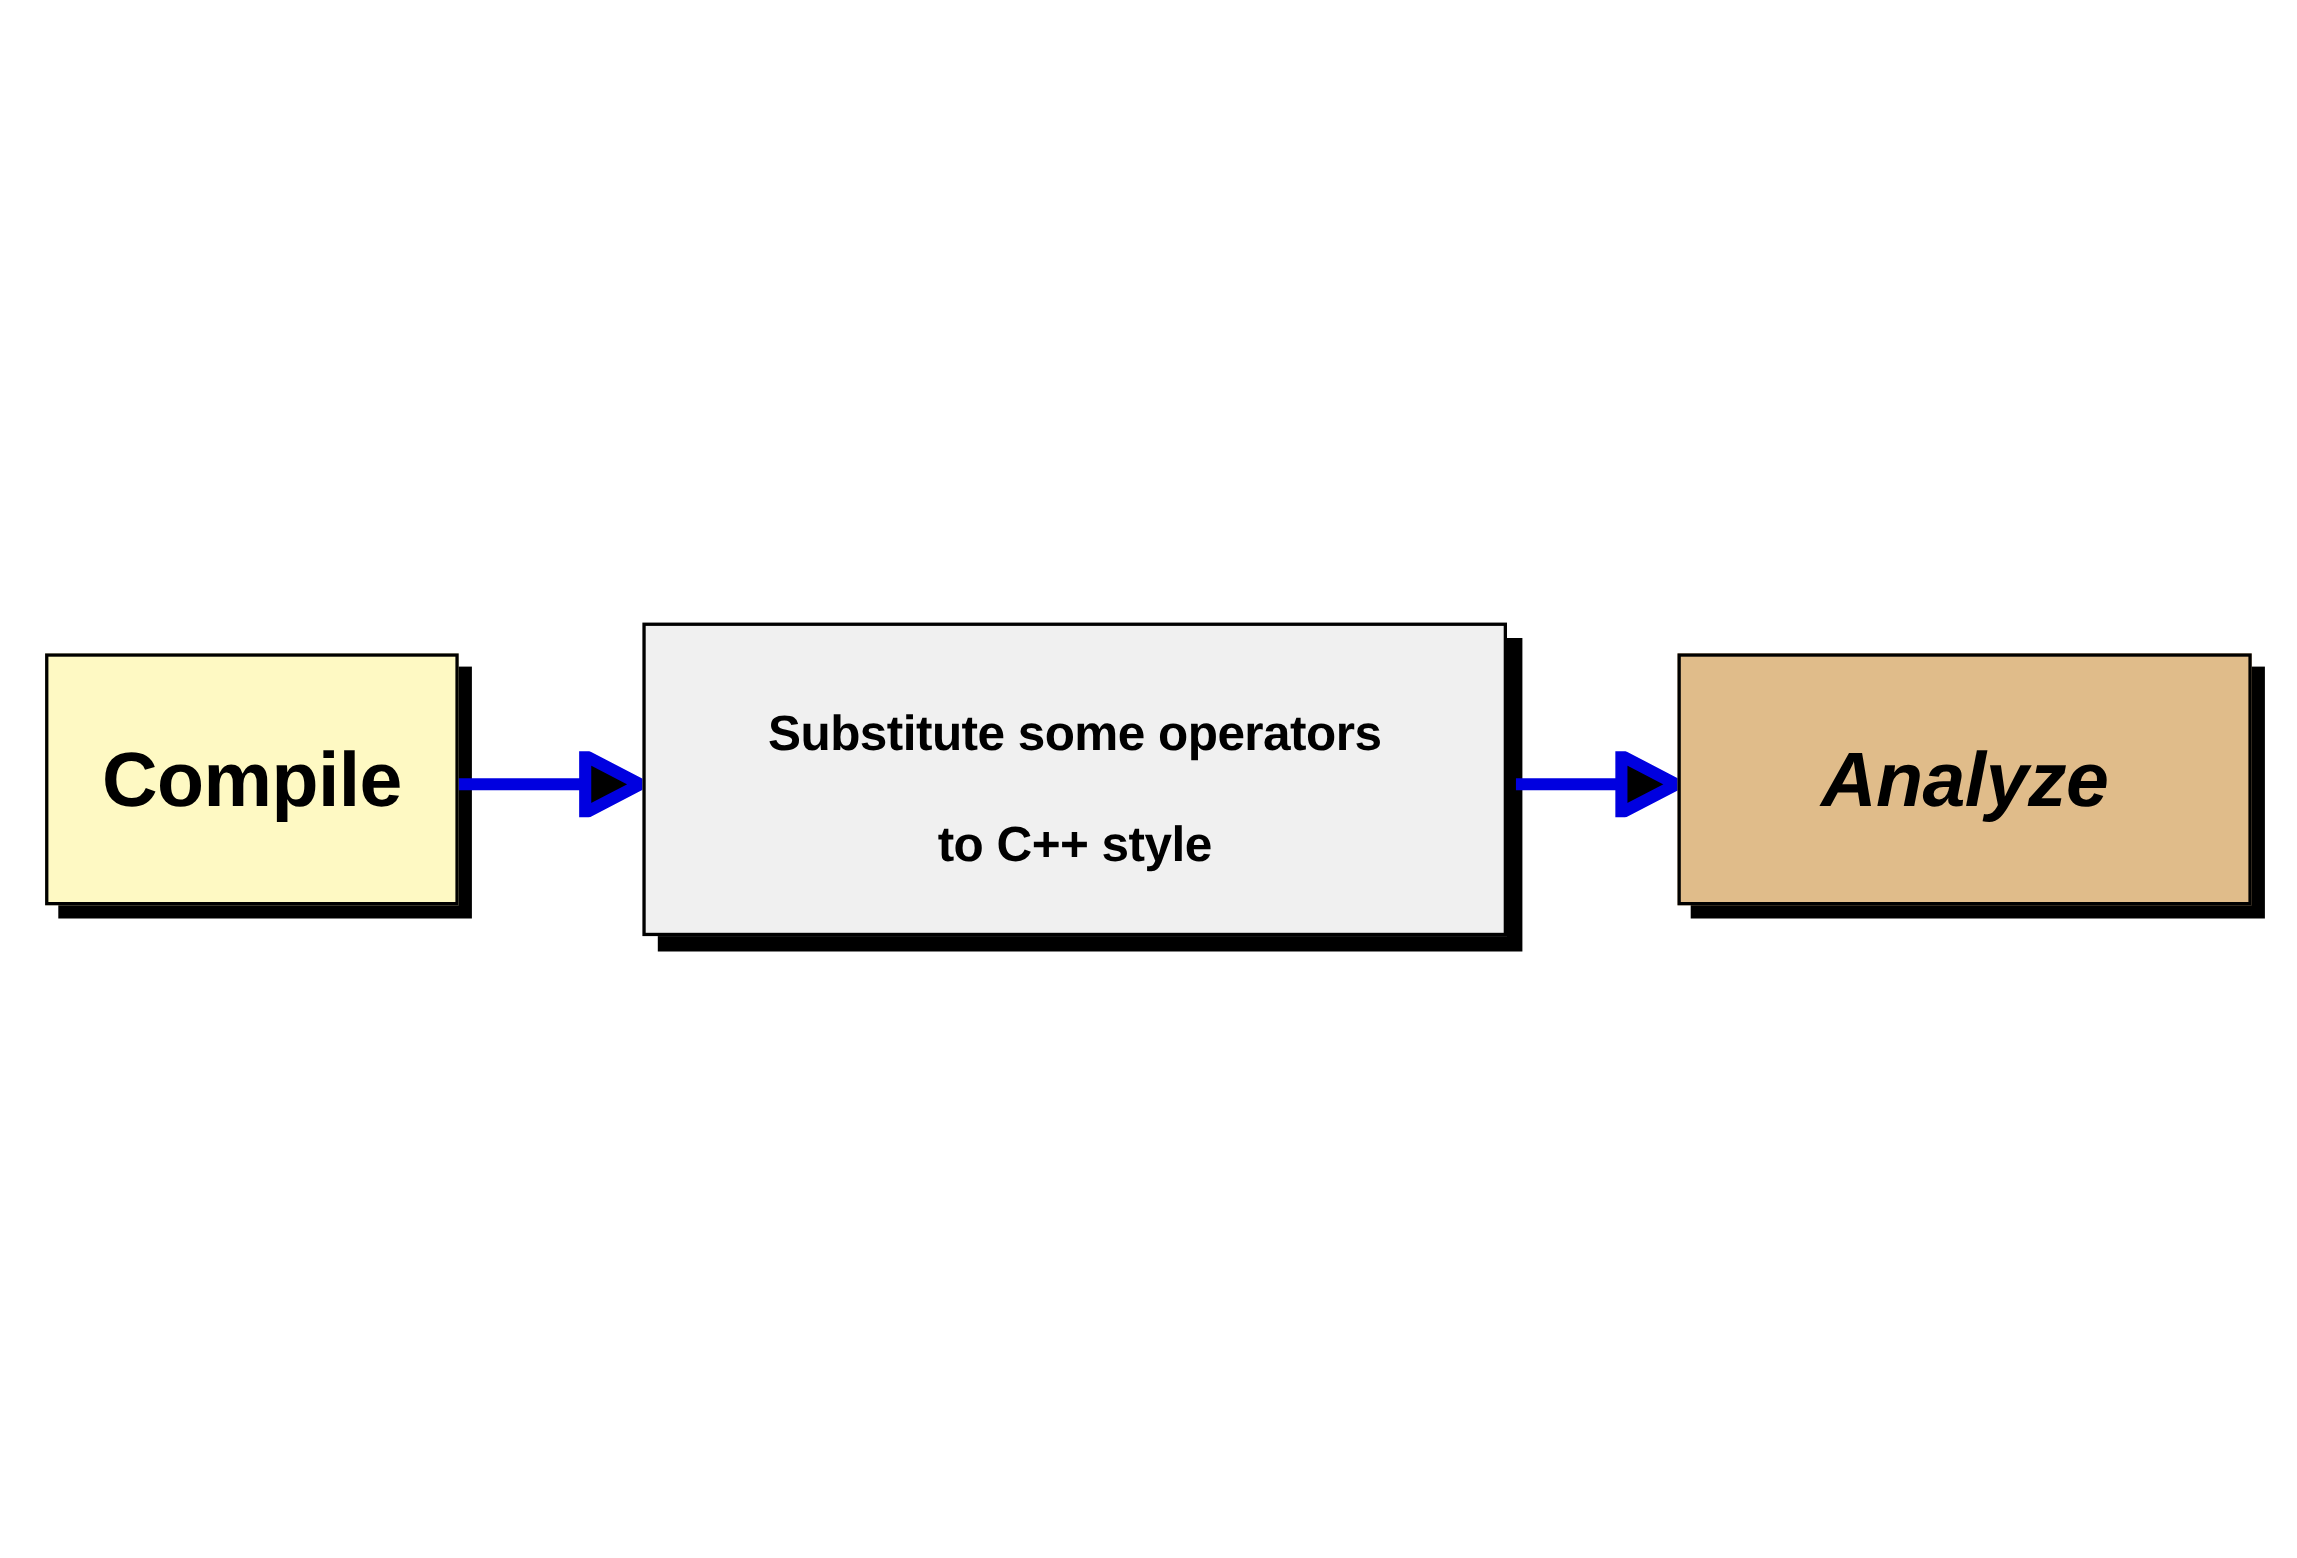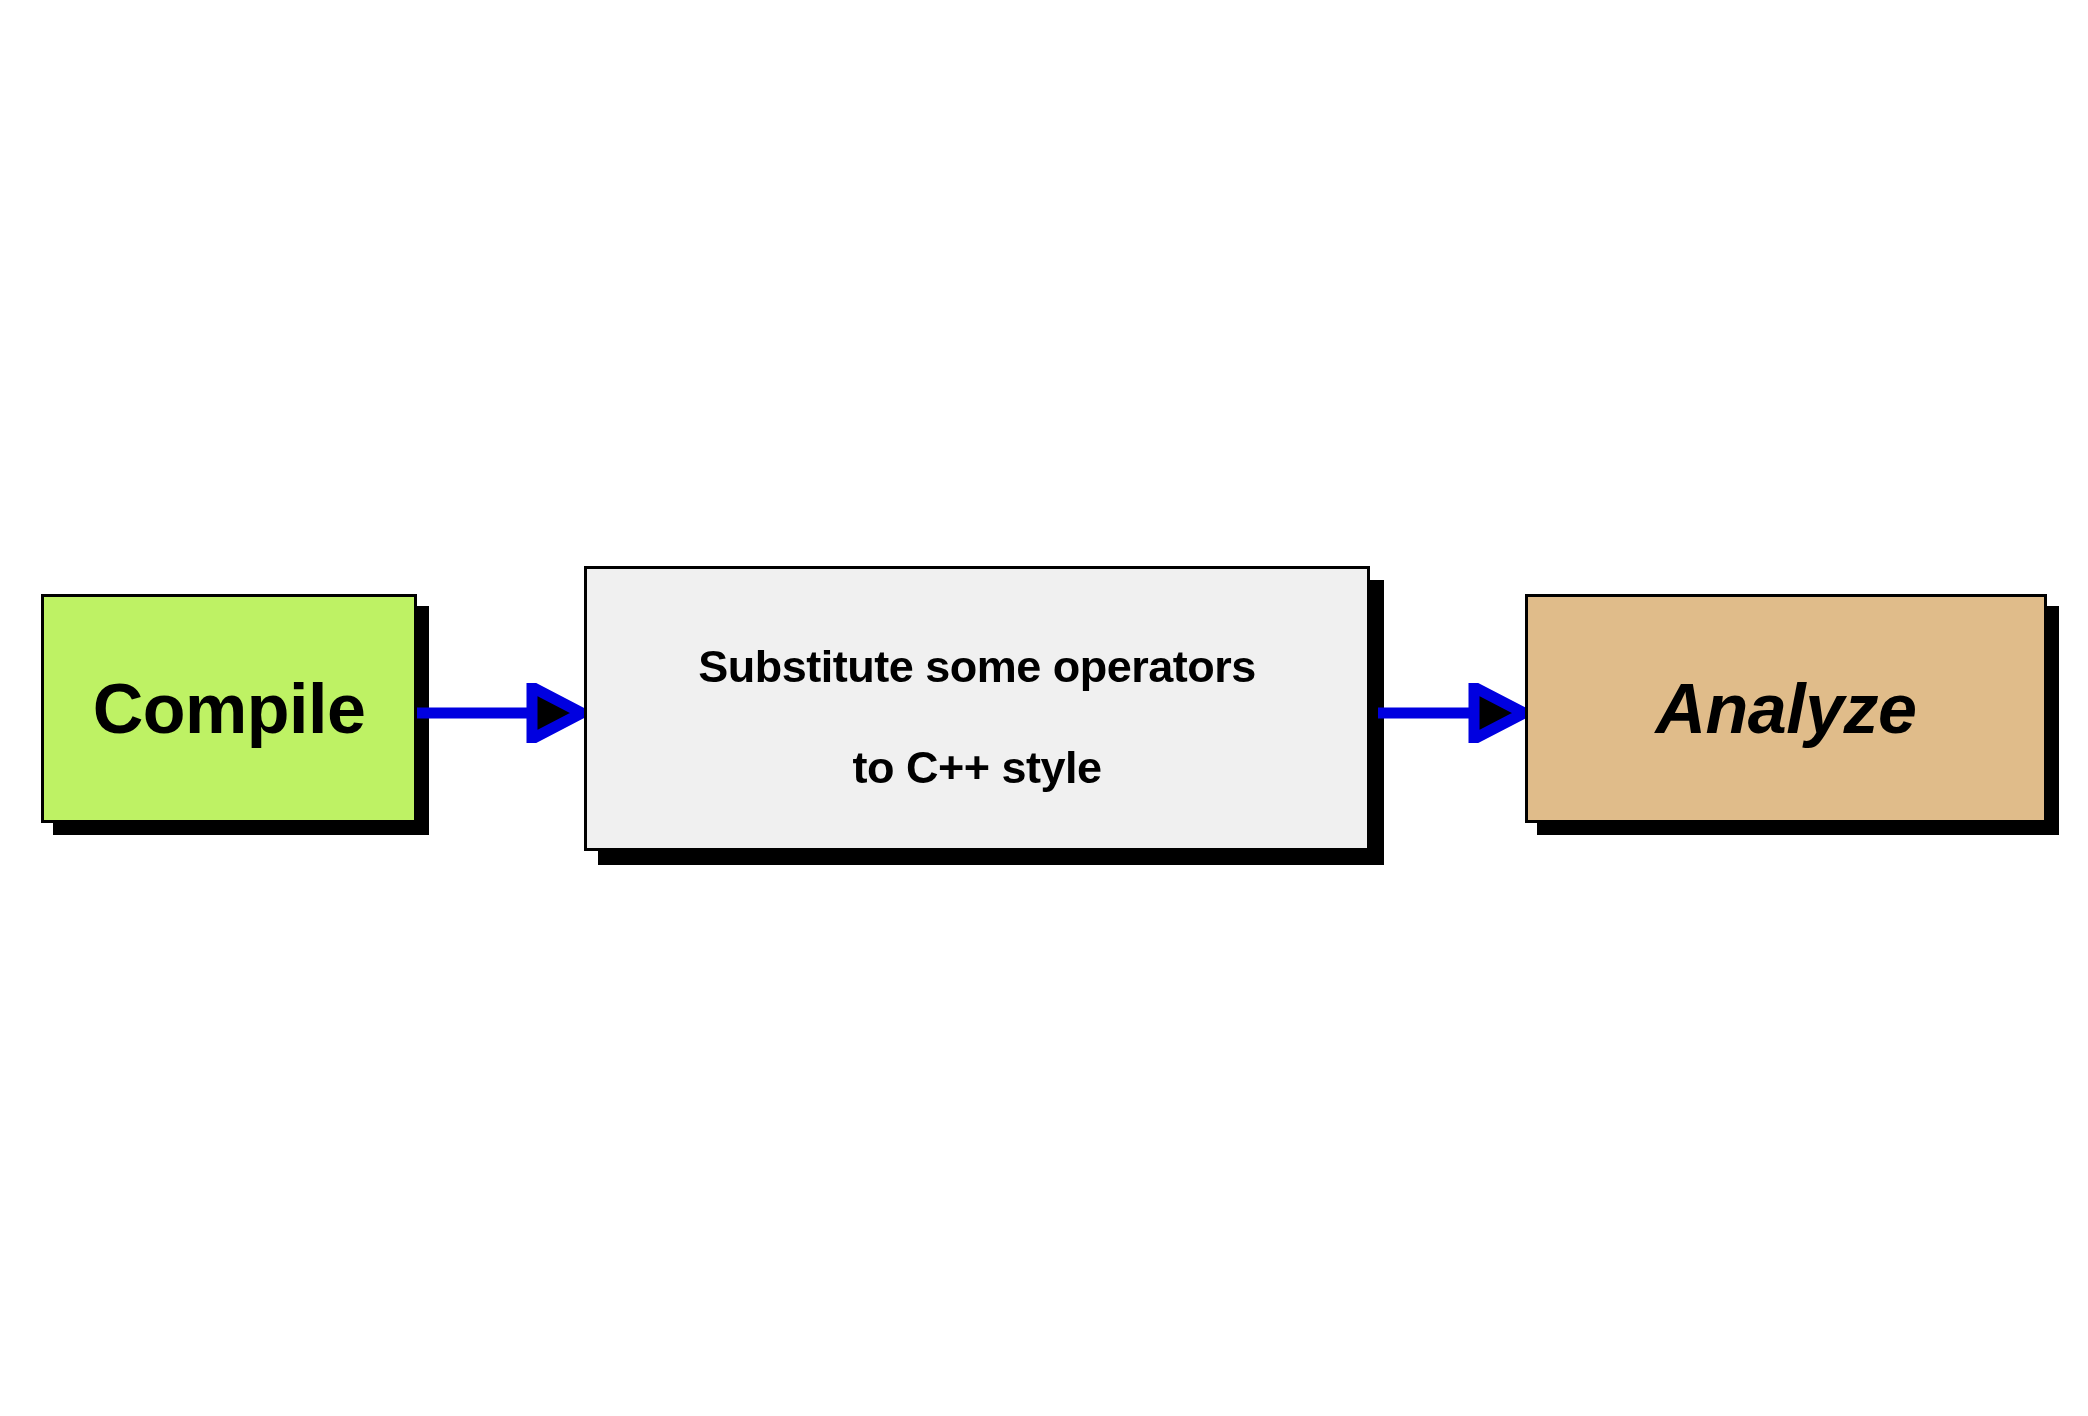--- a/index.html
+++ b/index.html
@@ -67,21 +67,21 @@
     width: 376px;
     height: 229px;
   }
   #node-compile .shadow {
     left: 12px;
     top: 12px;
     width: 376px;
     height: 229px;
   }
   #node-compile .face {
-    background: #bef264;
+    background: #fef9c3;
     border: 3px solid #000000;
   }
   #node-compile .label {
     font-size: 70px;
   }
 
   
   #node-substitute {
     left: 584px;
     top: 566px;

